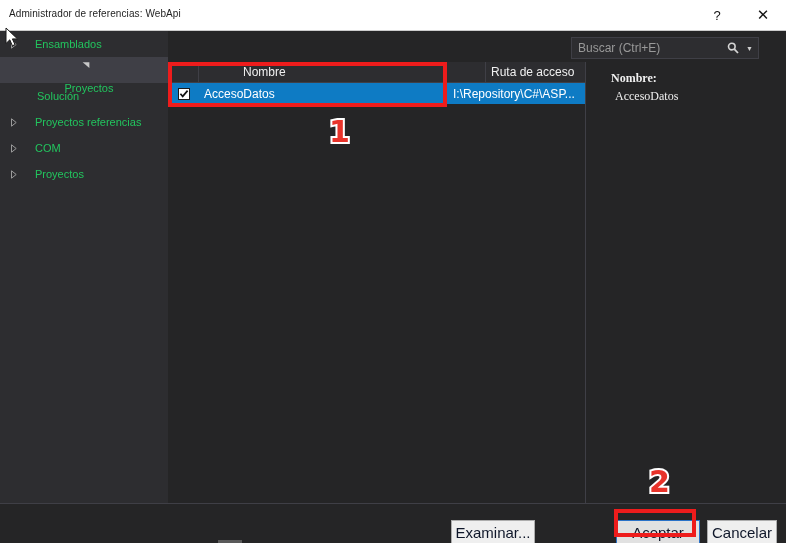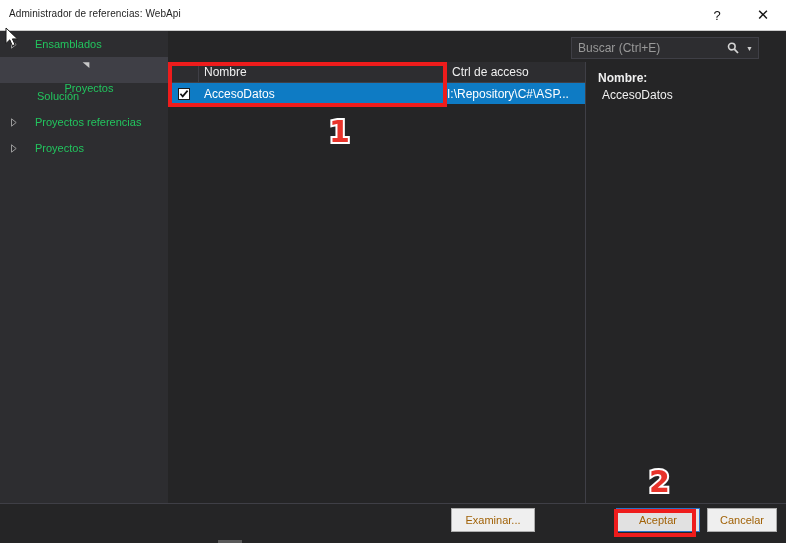--- a/index.html
+++ b/index.html
@@ -149,21 +149,21 @@
   }
   .hcell {
     height: 20px;
     display: flex;
     align-items: center;
     box-sizing: border-box;
     white-space: nowrap;
     overflow: hidden;
   }
   .hcell.check { width: 31px; border-right: 1px solid #3f3f46; }
-  .hcell.name  { width: 248px; padding-left: 5px; border-right: 1px solid #3f3f46; }
+  .hcell.name  { width: 248px; padding-left: 5px; border-right: 1px solid #3f3f46; margin-left: 39px; }
   .hcell.path  { flex: 1; padding-left: 5px; }
 
   .list-row {
     position: relative;
     height: 21px;
     display: flex;
     align-items: center;
     background: #0e7bc4;
     color: #ffffff;
     font-size: 12px;
@@ -172,39 +172,40 @@
   .rcell {
     height: 21px;
     display: flex;
     align-items: center;
     box-sizing: border-box;
     white-space: nowrap;
     overflow: hidden;
   }
   .rcell.check { width: 31px; justify-content: center; }
   .rcell.name  { width: 248px; padding-left: 5px; }
-  .rcell.path  { flex: 1; padding-left: 0; }
+  .rcell.path  { flex: 1; padding-left: 6px; }
 
   .cbox {
     width: 12px; height: 12px;
     background: #ffffff;
     border: 1px solid #1b1b1b;
     box-sizing: border-box;
     position: relative;
   }
   .cbox svg { position: absolute; left: 0; top: 0; }
 
   
   .detailpanel {
     position: absolute;
     left: 587px; top: 31px;
     width: 199px; height: 441px;
     background: #252526;
-    padding: 9px 11px 0 11px;
-    box-sizing: border-box;
+    padding: 9px 11px 0 24px;
+    box-sizing: border-box;
+    font-family: Liberation Serif, serif;
   }
   .detail-label {
     font-size: 12px;
     font-weight: bold;
     color: #f0f0f0;
     margin-bottom: 3px;
   }
   .detail-value {
     font-size: 12px;
     color: #f0f0f0;
@@ -216,26 +217,26 @@
   .footer {
     position: absolute;
     left: 0; top: 503px;
     width: 786px; height: 40px;
     background: #252526;
     border-top: 1px solid #3f3f46;
     box-sizing: border-box;
   }
   .btn {
     position: absolute;
-    top: 4px;
+    top: 16px;
     height: 24px;
     background: #efefef;
     border: 1px solid #adadad;
-    color: #a16207;
-    font-size: 11px;
+    color: #0f172a;
+    font-size: 15px;
     display: flex;
     align-items: center;
     justify-content: center;
     box-sizing: border-box;
     cursor: default;
   }
   .btn-examinar { right: 251px; width: 84px; }
   .btn-aceptar  { right: 86px;  width: 84px; background: #e1e1e1; border: 1px solid #2a72c8; }
   .btn-cancelar { right: 9px;   width: 70px; }
 
@@ -316,20 +317,28 @@
 
       <div class="tree-item">
         <span class="twisty">
           <svg width="8" height="9" viewBox="0 0 8 9">
               <path d="M1.5 0.8 L6.2 4.5 L1.5 8.2 Z" fill="none" stroke="#9a9a9a" stroke-width="1"></path>
             </svg>
         </span>
         <span class="tlabel">Proyectos referencias</span>
       </div>
 
+      <div class="tree-item">
+        <span class="twisty">
+          <svg width="8" height="9" viewBox="0 0 8 9">
+              <path d="M1.5 0.8 L6.2 4.5 L1.5 8.2 Z" fill="none" stroke="#9a9a9a" stroke-width="1"></path>
+            </svg>
+        </span>
+        <span class="tlabel">COM</span>
+      </div>
 
       <div class="tree-item">
         <span class="twisty">
           <svg width="8" height="9" viewBox="0 0 8 9">
               <path d="M1.5 0.8 L6.2 4.5 L1.5 8.2 Z" fill="none" stroke="#9a9a9a" stroke-width="1"></path>
             </svg>
         </span>
         <span class="tlabel">Proyectos</span>
       </div>
 
@@ -344,21 +353,21 @@
         </svg>
       </div>
       <div class="search-caret">▼</div>
     </div>
 
     <div class="listpanel">
 
       <div class="list-header">
         <div class="hcell check"></div>
         <div class="hcell name">Nombre</div>
-        <div class="hcell path">Ctrl de acceso</div>
+        <div class="hcell path">Ruta de acceso</div>
       </div>
 
       <div class="list-row">
         <div class="rcell check">
           <span class="cbox">
             <svg width="10" height="10" viewBox="0 0 10 10">
               <path d="M1.4 4.8 L3.7 7.4 L8.6 1.6" fill="none" stroke="#111111" stroke-width="1.7"></path>
             </svg>
           </span>
         </div>

